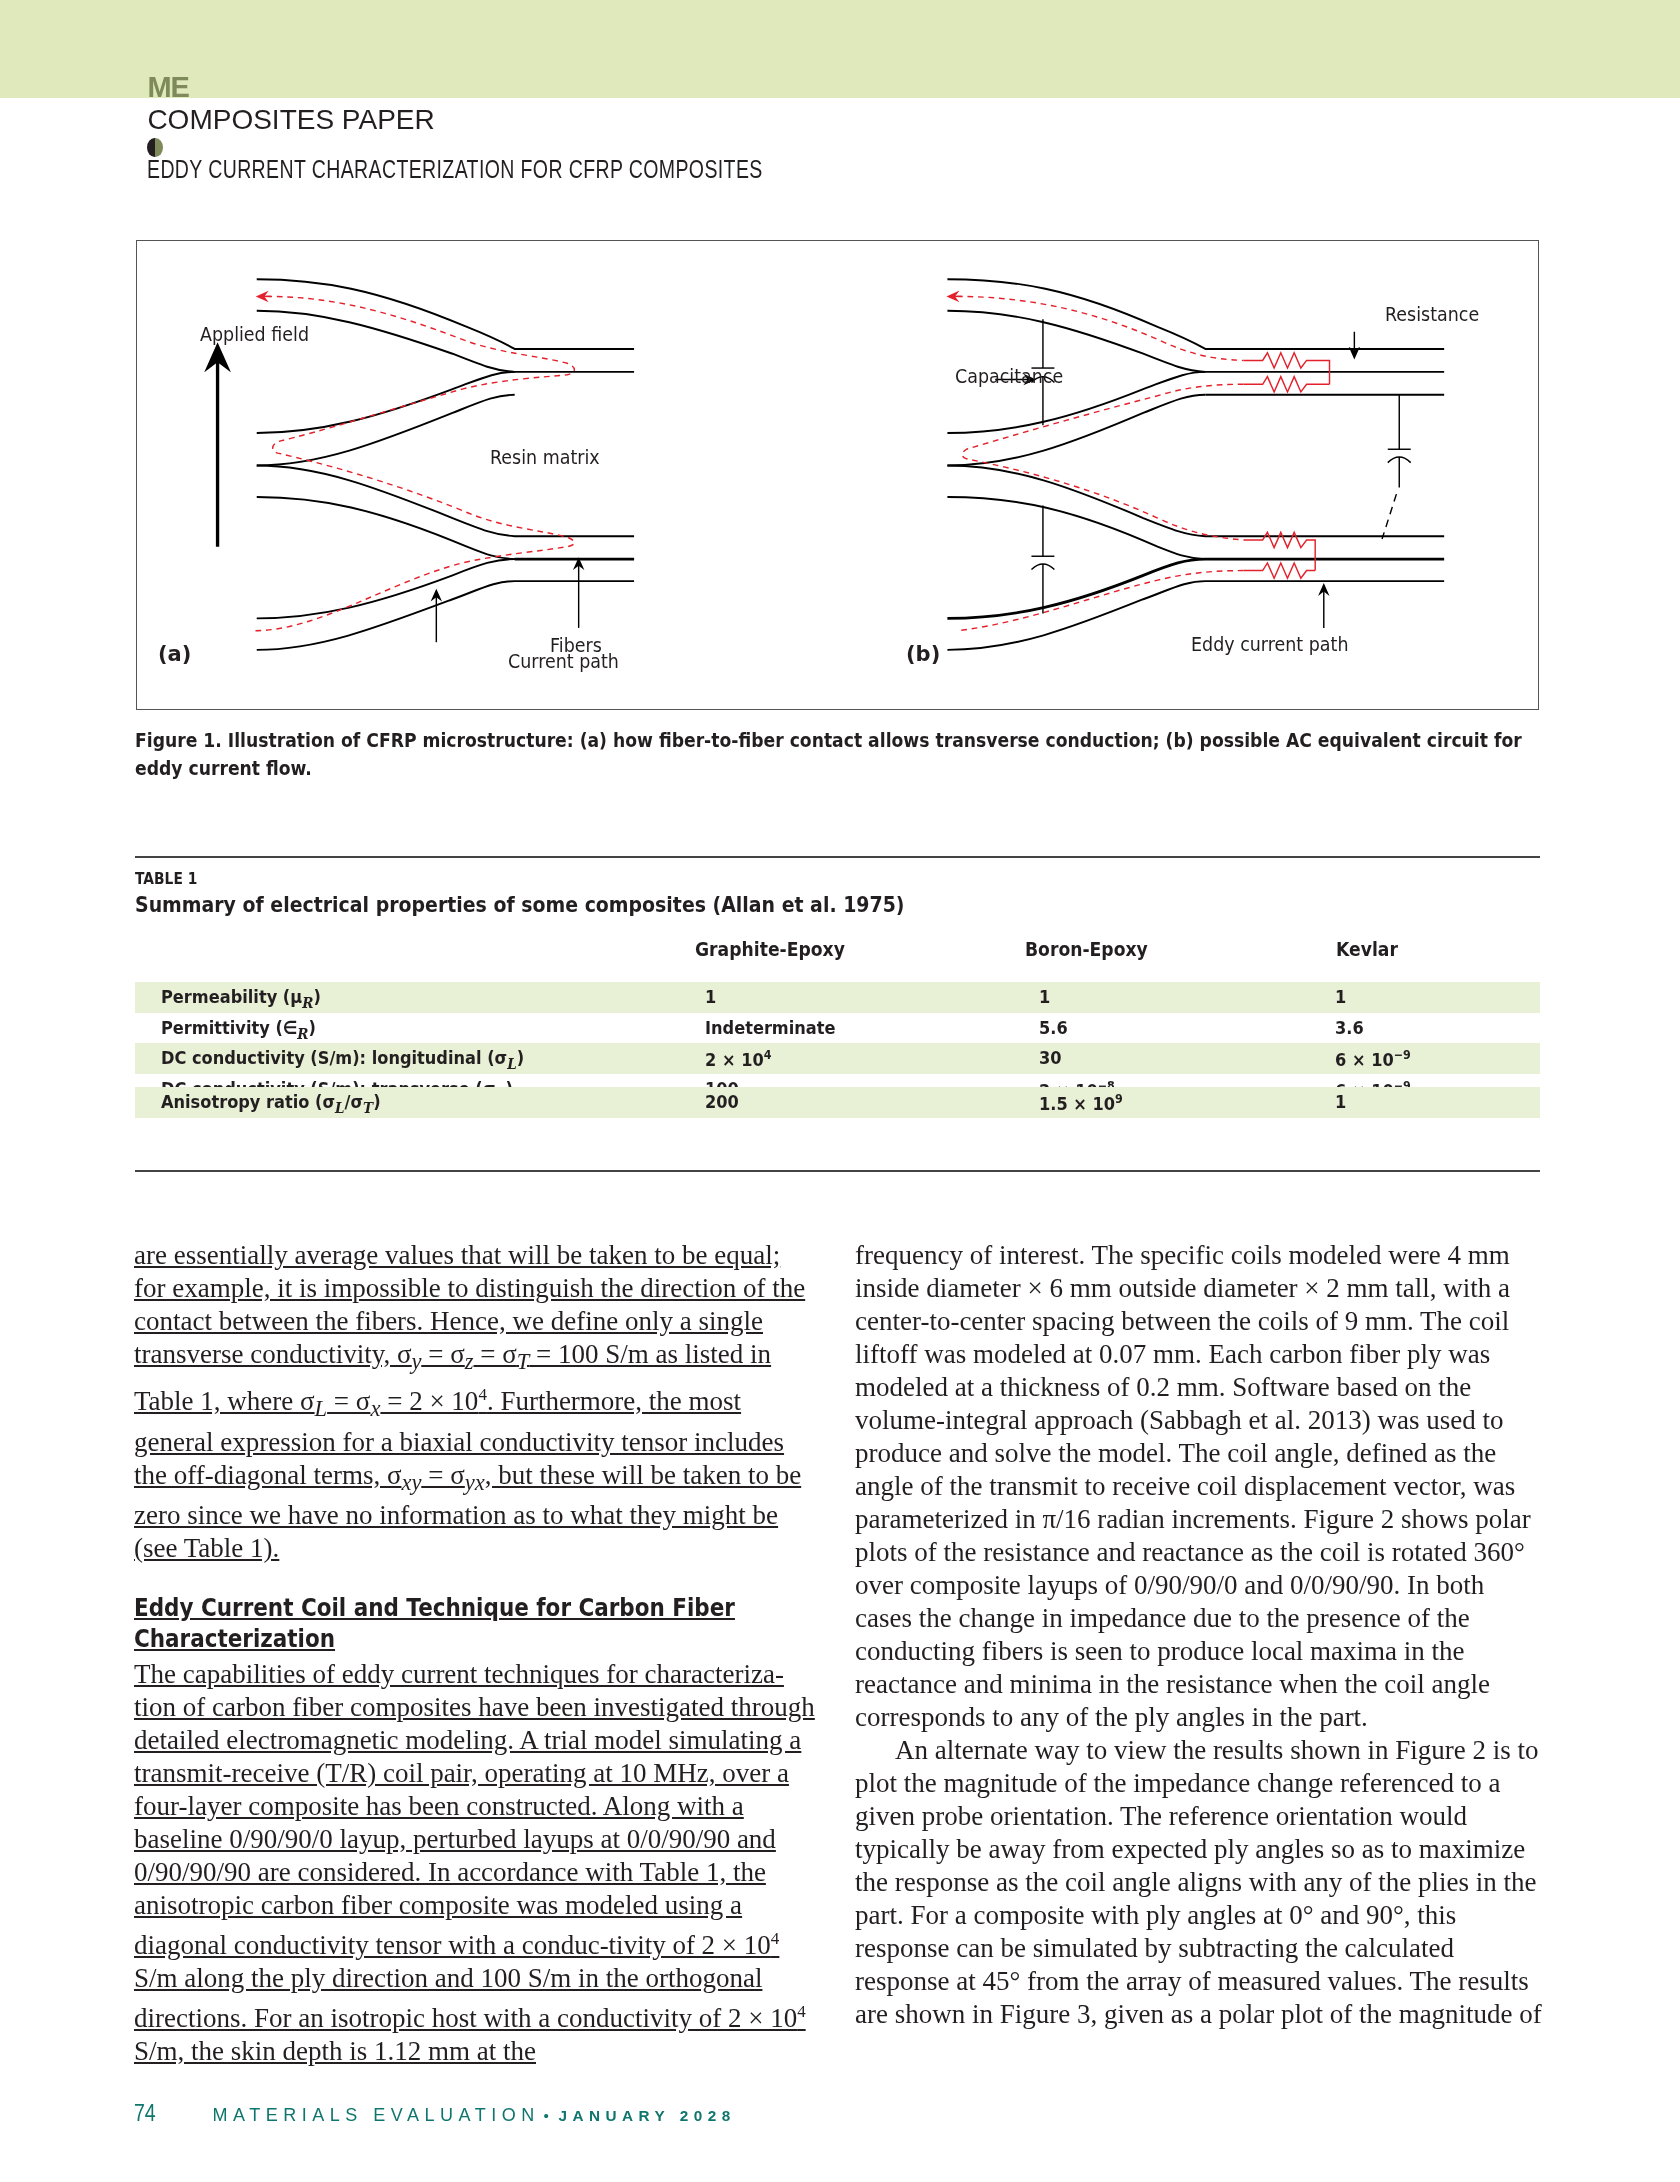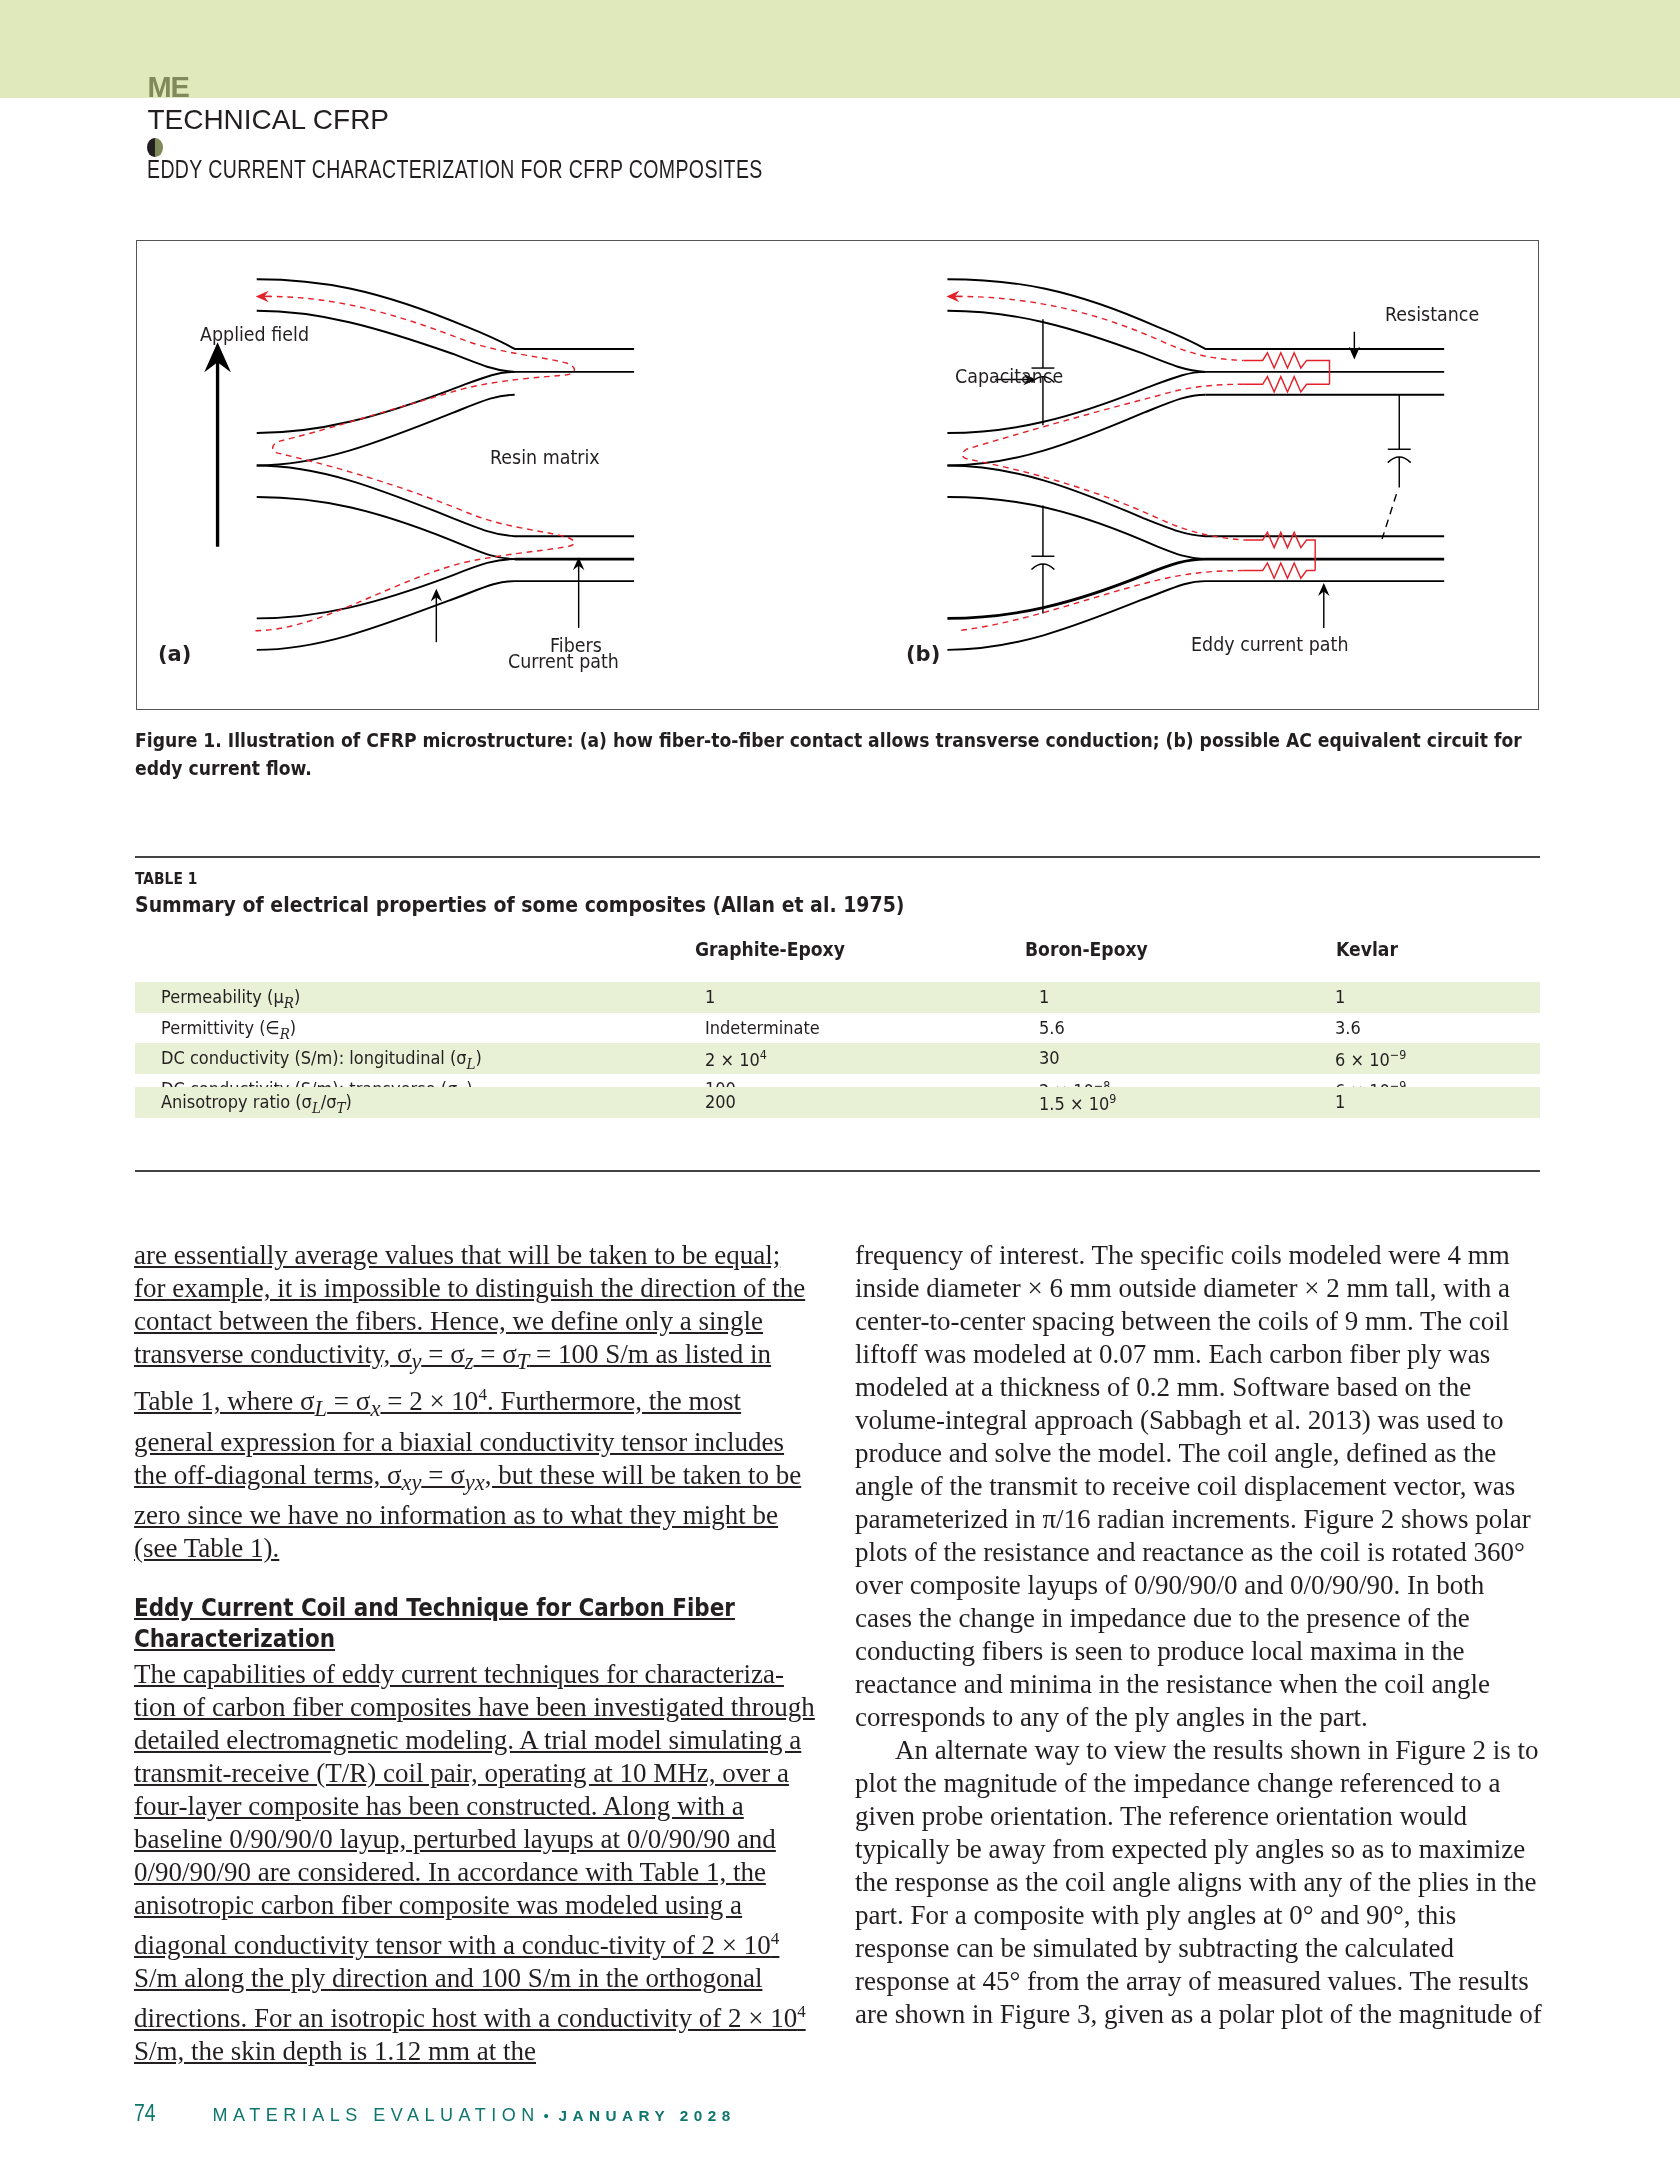--- a/index.html
+++ b/index.html
@@ -16,21 +16,21 @@
   .fig-label { position: absolute; font-family: "DejaVu Sans", sans-serif; font-size: 19px; color: #231f20; white-space: nowrap; transform: scaleX(0.92); transform-origin: left center; }
   .fig-panel { position: absolute; font-family: "DejaVu Sans", sans-serif; font-weight: bold; font-size: 21px; color: #231f20; }
 
   .fig-caption { position: absolute; left: 135px; top: 726px; width: 1405px; font-family: "DejaVu Sans", sans-serif; font-weight: bold; font-size: 20px; line-height: 28px; color: #231f20; transform: scaleX(0.86); transform-origin: left top; width: 1644px; }
 
   .table-wrap { position: absolute; left: 135px; top: 856px; width: 1405px; }
   .rule { position: absolute; left: 0; width: 1405px; height: 1.9px; background: #444; }
   .tbl-label { position: absolute; left: 0; top: 13.4px; font-family: "DejaVu Sans", sans-serif; font-weight: bold; font-size: 16.3px; color: #231f20; transform: scaleX(0.85); transform-origin: left top; }
   .tbl-title { position: absolute; left: 0; top: 36px; font-family: "DejaVu Sans", sans-serif; font-weight: bold; font-size: 22px; color: #231f20; transform: scaleX(0.86); transform-origin: left top; white-space: nowrap; }
   .tbl-head { position: absolute; top: 81px; font-family: "DejaVu Sans", sans-serif; font-weight: bold; font-size: 20px; color: #231f20; transform: scaleX(0.86); transform-origin: left top; white-space: nowrap; }
-  .tbl-row { position: absolute; left: 0; width: 1405px; height: 31px; }
+  .tbl-row { position: absolute; left: 0; width: 1405px; height: 31px; font-weight: bold; }
   .tbl-row.shaded { background: #e8f0d6; }
   .tbl-cell { position: absolute; top: 3.8px; font-family: "DejaVu Sans", sans-serif; font-size: 18px; color: #231f20; white-space: nowrap; transform: scaleX(0.9); transform-origin: left top; }
   .tbl-cell sup { font-size: 12.4px; }
   .tbl-cell i { font-family: "DejaVu Serif", serif; }
 
   .col { position: absolute; top: 1239px; font-family: "Liberation Serif", serif; font-size: 27px; line-height: 33px; color: #231f20; }
   .col-left { left: 134px; width: 683px; text-decoration: underline; }
   .col-right { left: 855px; width: 688px; }
   .para { margin: 0; text-align: left; }
   .para.indent { text-indent: 40px; }
@@ -43,21 +43,21 @@
   .footer-journal { font-size: 18px; letter-spacing: 5.5px; }
   .footer-bullet { font-size: 15.3px; margin: 0 9.6px 0 3.8px; }
   .footer-date { font-size: 15.3px; letter-spacing: 5.5px; font-weight: bold; }
 </style>
 </head>
 <body>
 
 <div class="header-band"></div>
 <div class="header-text">
   <span class="hdr-me">ME</span>
-  <span class="hdr-tp">TECHNICAL CFRP</span>
+  <span class="hdr-tp">COMPOSITES PAPER</span>
   <span class="hdr-dot"></span>
   <span class="hdr-title">EDDY CURRENT CHARACTERIZATION FOR CFRP COMPOSITES</span>
 </div>
 
 <div class="figure-box">
   <svg width="1403" height="470" viewBox="0 0 1468 492">
     <defs>
       <marker id="arrBlk" markerWidth="10" markerHeight="10" refX="5" refY="5" orient="auto">
         <path d="M0,1 L9,5 L0,9 L3,5 Z" fill="#000"></path>
       </marker>

